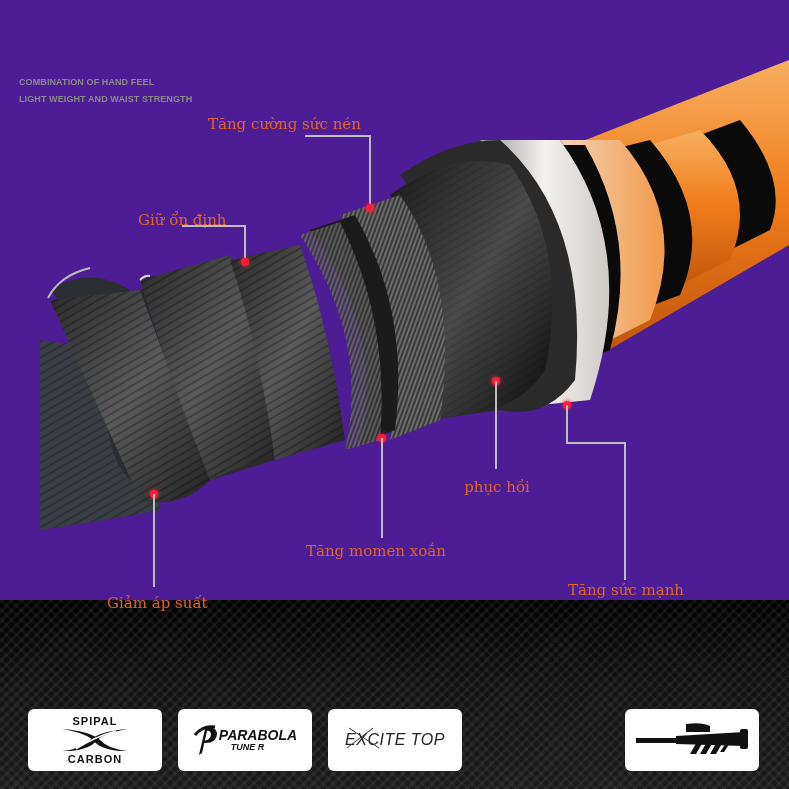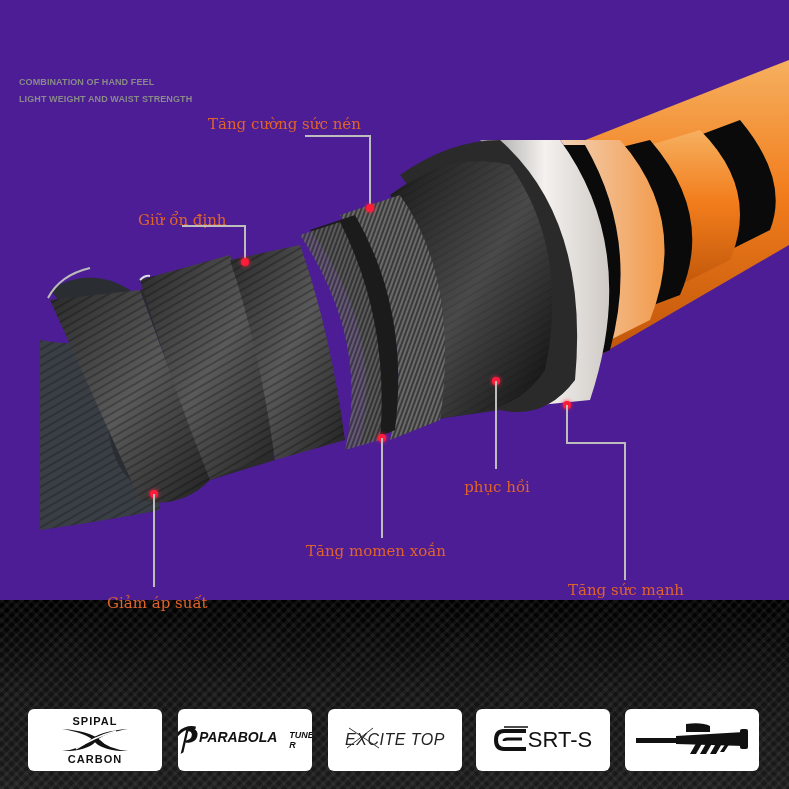--- a/index.html
+++ b/index.html
@@ -150,47 +150,37 @@
     </svg>
     <div class="spipal-bot">CARBON</div>
   </div>
 
   <div class="badge b2">
     <div style="display:flex; align-items:center;">
       <svg width="26" height="34" viewBox="0 0 26 34">
         <path d="M6 32 L12 6 Q22 2 24 10 Q24 20 12 20 L10 18 Q18 17 18 11 Q17 7 14 8 L9 30 Z" fill="#111"></path>
         <path d="M2 12 Q10 2 22 4" stroke="#111" stroke-width="3" fill="none"></path>
       </svg>
-      <div style="display:flex; flex-direction:row; align-items:flex-start;">
+      <div style="display:flex; flex-direction:column; align-items:flex-start;">
         <div class="para-txt">PARABOLA</div>
         <div class="para-sub" style="margin-left:12px;">TUNE R</div>
       </div>
     </div>
   </div>
 
   <div class="badge b3">
     <div style="position:relative;">
       <svg width="40" height="24" viewBox="0 0 40 24" style="position:absolute; left:-2px; top:-5px;">
         <line x1="6" y1="2" x2="36" y2="22" stroke="#333" stroke-width="1"></line>
         <line x1="30" y1="2" x2="4" y2="22" stroke="#333" stroke-width="1"></line>
       </svg>
       <span class="excite">EXCITE TOP</span>
     </div>
   </div>
 
-  <div class="badge b4">
-    <div style="display:flex; align-items:center;">
-      <svg width="34" height="30" viewBox="0 0 34 30">
-        <path d="M32 6 L10 6 Q2 6 2 15 Q2 24 10 24 L32 24" stroke="#111" stroke-width="4" fill="none"></path>
-        <path d="M28 14 L14 14 Q10 14 10 16" stroke="#111" stroke-width="3" fill="none"></path>
-        <line x1="10" y1="2" x2="130" y2="2" stroke="#111" stroke-width="1.5"></line>
-      </svg>
-      <span class="srt">SRT-S</span>
-    </div>
-  </div>
 
   <div class="badge b5">
     <svg width="120" height="40" viewBox="0 0 120 40">
       <rect x="4" y="18" width="40" height="5" fill="#111"></rect>
       <path d="M44 16 L112 12 L112 26 L44 24 Z" fill="#111"></path>
       <rect x="108" y="9" width="8" height="20" rx="2" fill="#111"></rect>
       <path d="M54 12 L54 4 Q70 2 78 6 L78 12 Z" fill="#111"></path>
       <path d="M58 34 L66 20 L72 20 L64 34 Z" fill="#111"></path>
       <path d="M68 34 L76 20 L82 20 L74 34 Z" fill="#111"></path>
       <path d="M78 34 L86 20 L92 20 L84 34 Z" fill="#111"></path>

